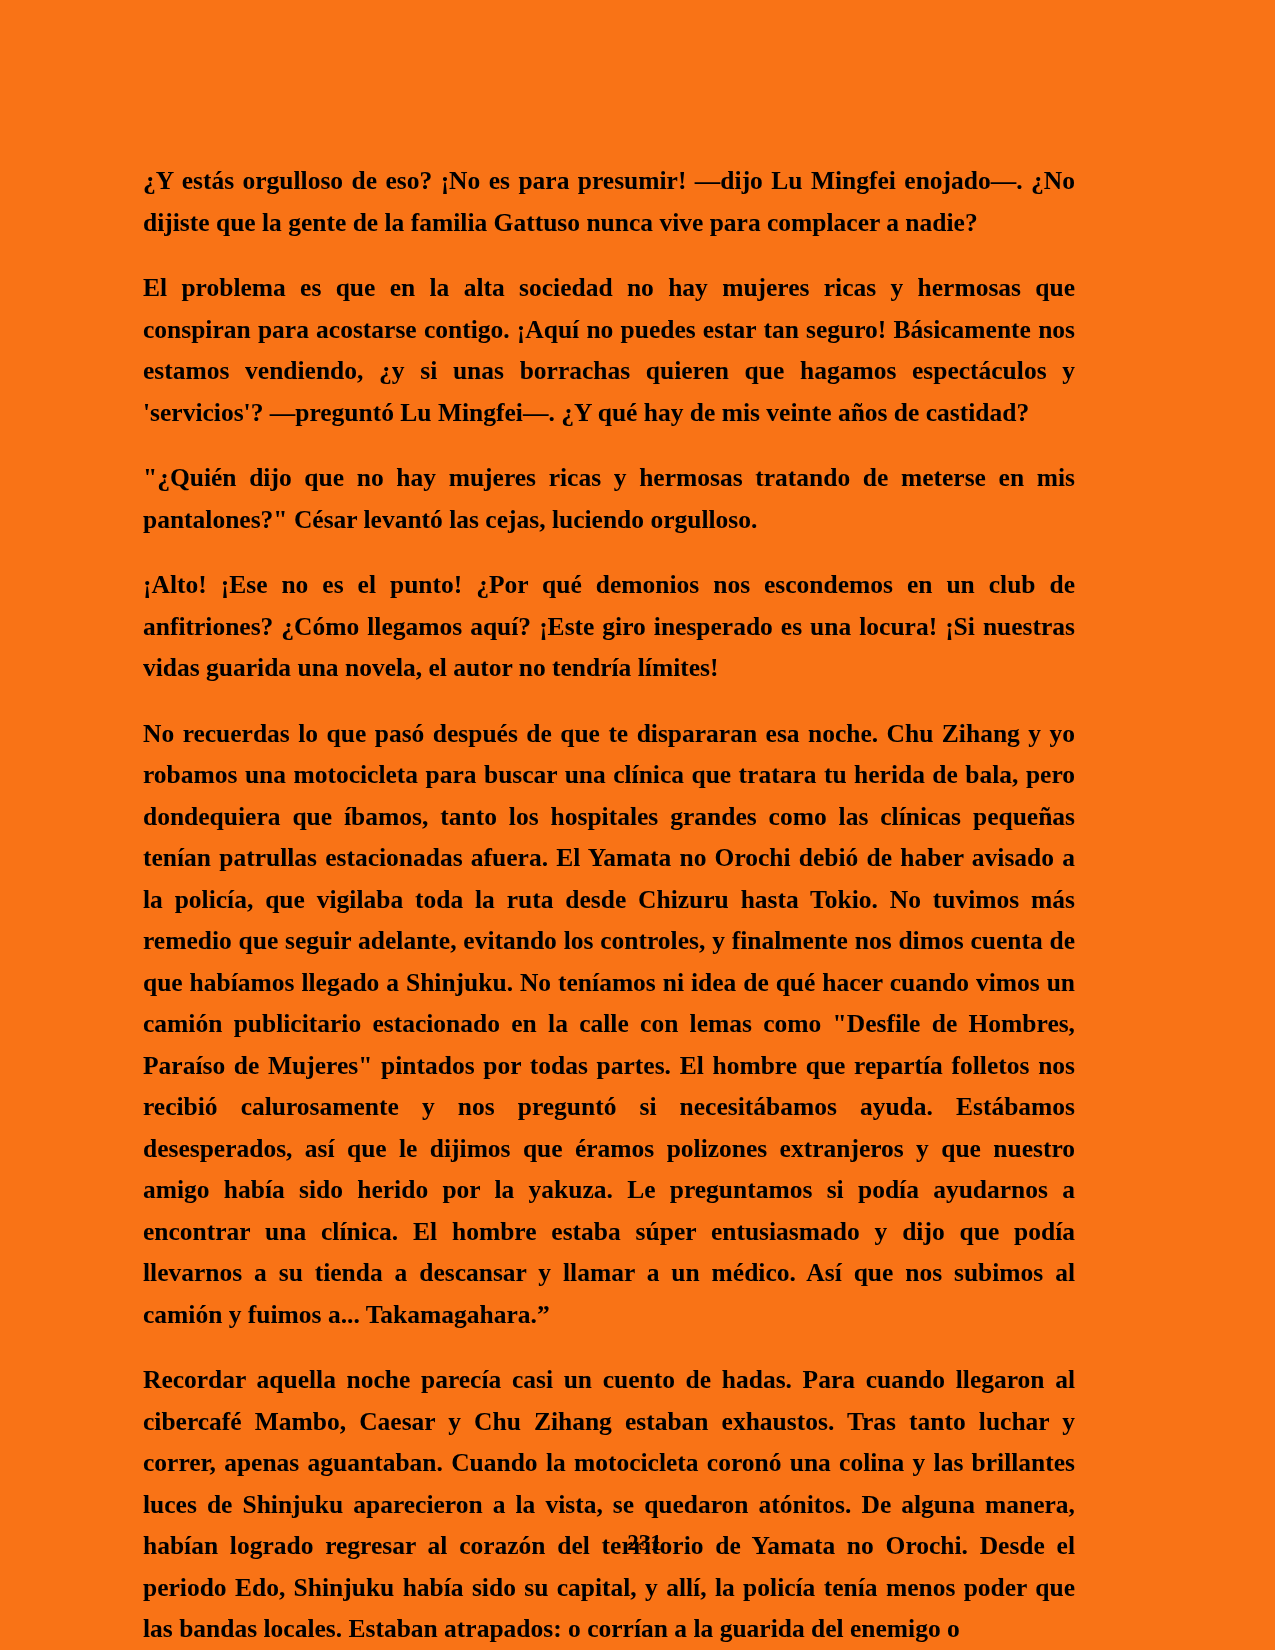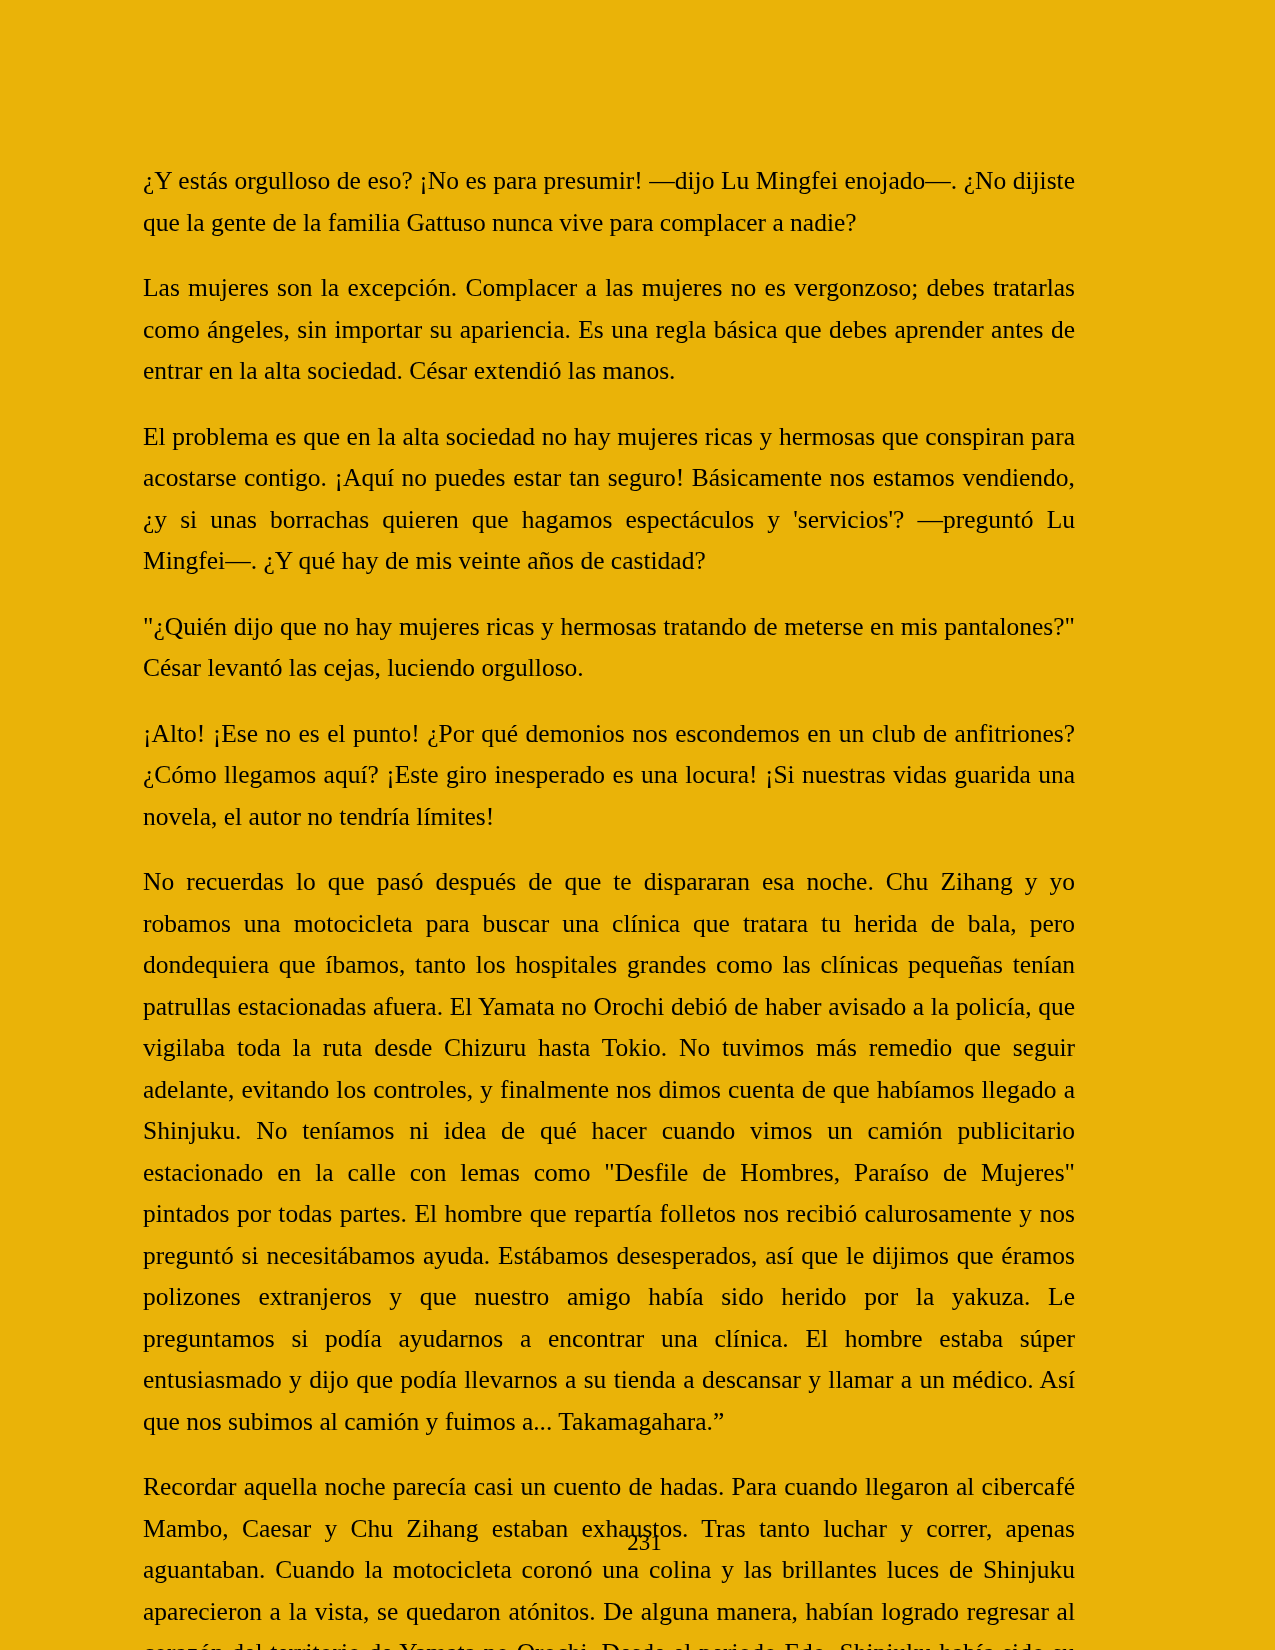--- a/index.html
+++ b/index.html
@@ -9,23 +9,24 @@
     background: #ffffff;
   }
   body {
     font-family: "Liberation Serif", "DejaVu Serif", serif;
     color: #000000;
   }
   .page {
     position: relative;
     width: 1275px;
     height: 1650px;
-    background: #eab308;
+    background: #f97316;
     box-sizing: border-box;
     overflow: hidden;
+    font-weight: bold;
   }
   .text-column {
     position: absolute;
     left: 143px;
     top: 160px;
     width: 932px;
   }
   .para {
     font-size: 25.5px;
     line-height: 41.5px;
@@ -56,21 +57,20 @@
     margin-left: 14px;
   }
 </style>
 </head>
 <body>
 
 <div class="page">
 
   <div class="text-column">
     <p class="para">¿Y estás orgulloso de eso? ¡No es para presumir! —dijo Lu Mingfei enojado—. ¿No dijiste que la gente de la familia Gattuso nunca vive para complacer a nadie?</p>
-    <p class="para">Las mujeres son la excepción. Complacer a las mujeres no es vergonzoso; debes tratarlas como ángeles, sin importar su apariencia. Es una regla básica que debes aprender antes de entrar en la alta sociedad. César extendió las manos.</p>
     <p class="para">El problema es que en la alta sociedad no hay mujeres ricas y hermosas que conspiran para acostarse contigo. ¡Aquí no puedes estar tan seguro! Básicamente nos estamos vendiendo, ¿y si unas borrachas quieren que hagamos espectáculos y 'servicios'? —preguntó Lu Mingfei—. ¿Y qué hay de mis veinte años de castidad?</p>
     <p class="para">"¿Quién dijo que no hay mujeres ricas y hermosas tratando de meterse en mis pantalones?" César levantó las cejas, luciendo orgulloso.</p>
     <p class="para">¡Alto! ¡Ese no es el punto! ¿Por qué demonios nos escondemos en un club de anfitriones? ¿Cómo llegamos aquí? ¡Este giro inesperado es una locura! ¡Si nuestras vidas guarida una novela, el autor no tendría límites!</p>
     <p class="para">No recuerdas lo que pasó después de que te dispararan esa noche. Chu Zihang y yo robamos una motocicleta para buscar una clínica que tratara tu herida de bala, pero dondequiera que íbamos, tanto los hospitales grandes como las clínicas pequeñas tenían patrullas estacionadas afuera. El Yamata no Orochi debió de haber avisado a la policía, que vigilaba toda la ruta desde Chizuru hasta Tokio. No tuvimos más remedio que seguir adelante, evitando los controles, y finalmente nos dimos cuenta de que habíamos llegado a Shinjuku. No teníamos ni idea de qué hacer cuando vimos un camión publicitario estacionado en la calle con lemas como "Desfile de Hombres, Paraíso de Mujeres" pintados por todas partes. El hombre que repartía folletos nos recibió calurosamente y nos preguntó si necesitábamos ayuda. Estábamos desesperados, así que le dijimos que éramos polizones extranjeros y que nuestro amigo había sido herido por la yakuza. Le preguntamos si podía ayudarnos a encontrar una clínica. El hombre estaba súper entusiasmado y dijo que podía llevarnos a su tienda a descansar y llamar a un médico. Así que nos subimos al camión y fuimos a... Takamagahara.”</p>
     <p class="para continued">Recordar aquella noche parecía casi un cuento de hadas. Para cuando llegaron al cibercafé Mambo, Caesar y Chu Zihang estaban exhaustos. Tras tanto luchar y correr, apenas aguantaban. Cuando la motocicleta coronó una colina y las brillantes luces de Shinjuku aparecieron a la vista, se quedaron atónitos. De alguna manera, habían logrado regresar al corazón del territorio de Yamata no Orochi. Desde el periodo Edo, Shinjuku había sido su capital, y allí, la policía tenía menos poder que las bandas locales. Estaban atrapados: o corrían a la guarida del enemigo o</p>
   </div>
 
   <div class="page-number">231</div>
 
 </div>

